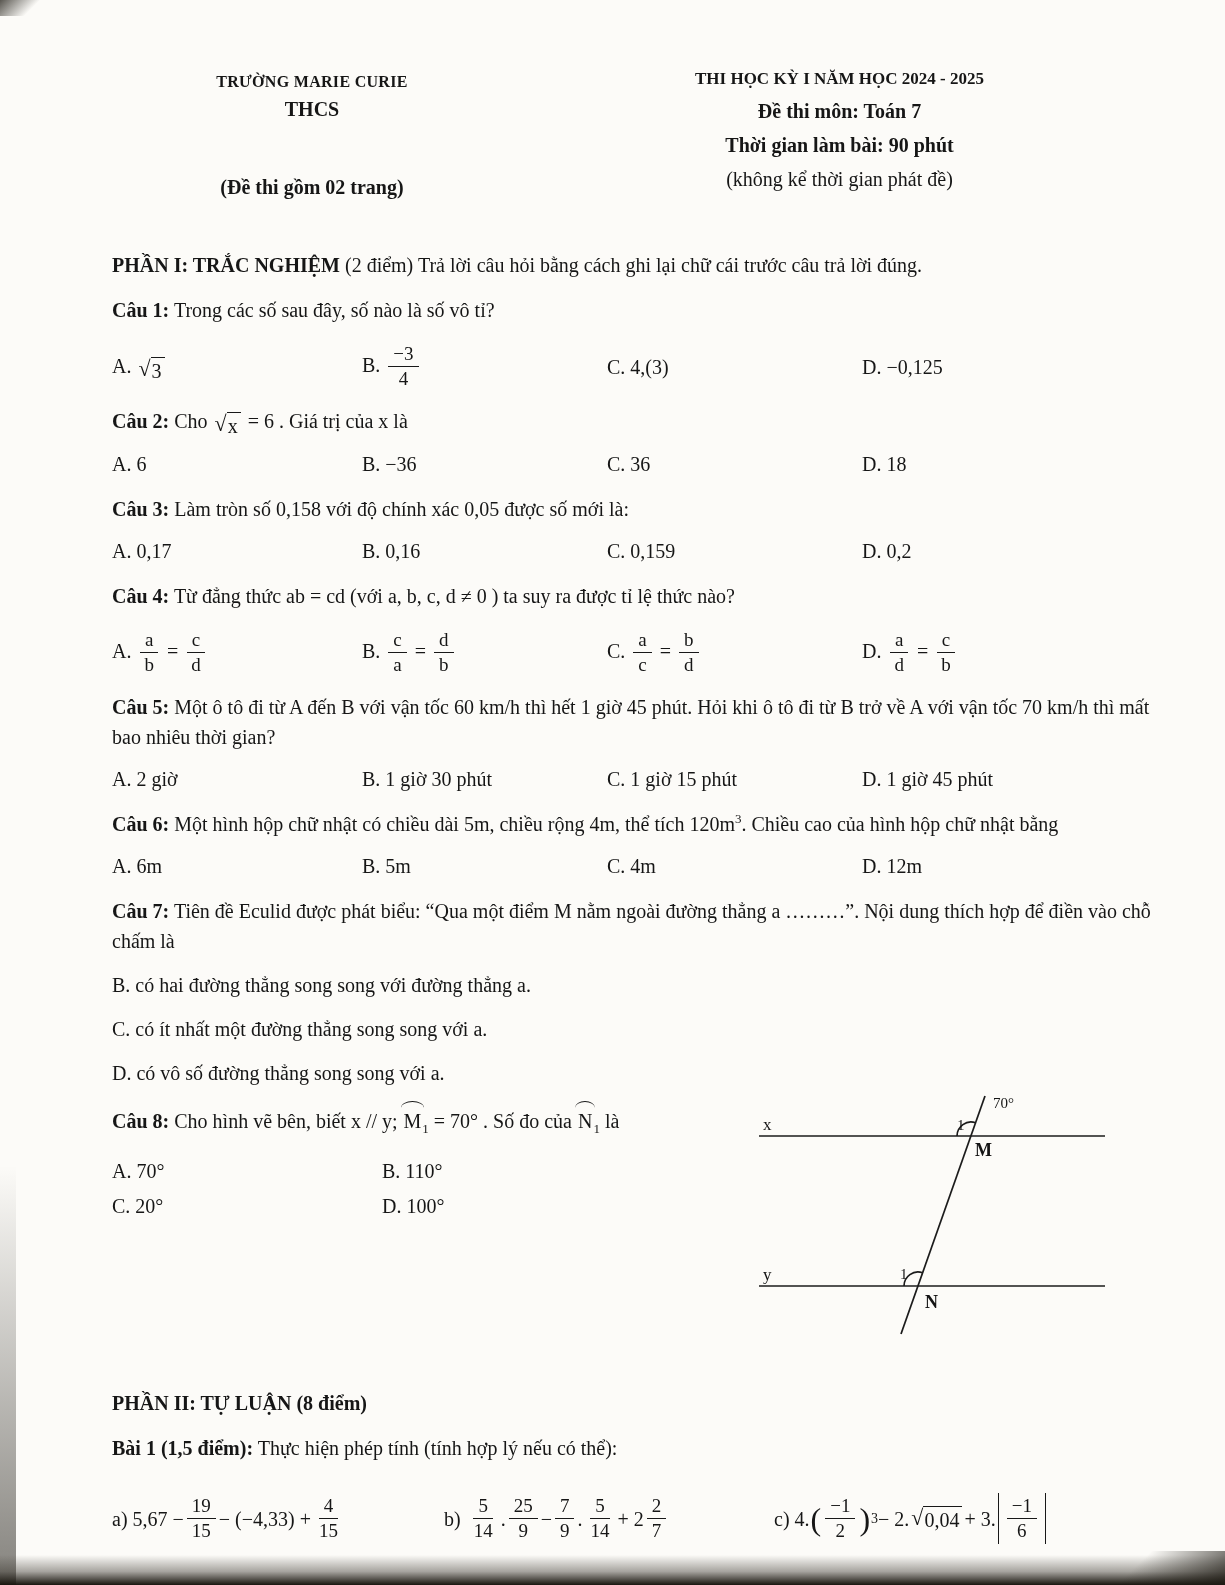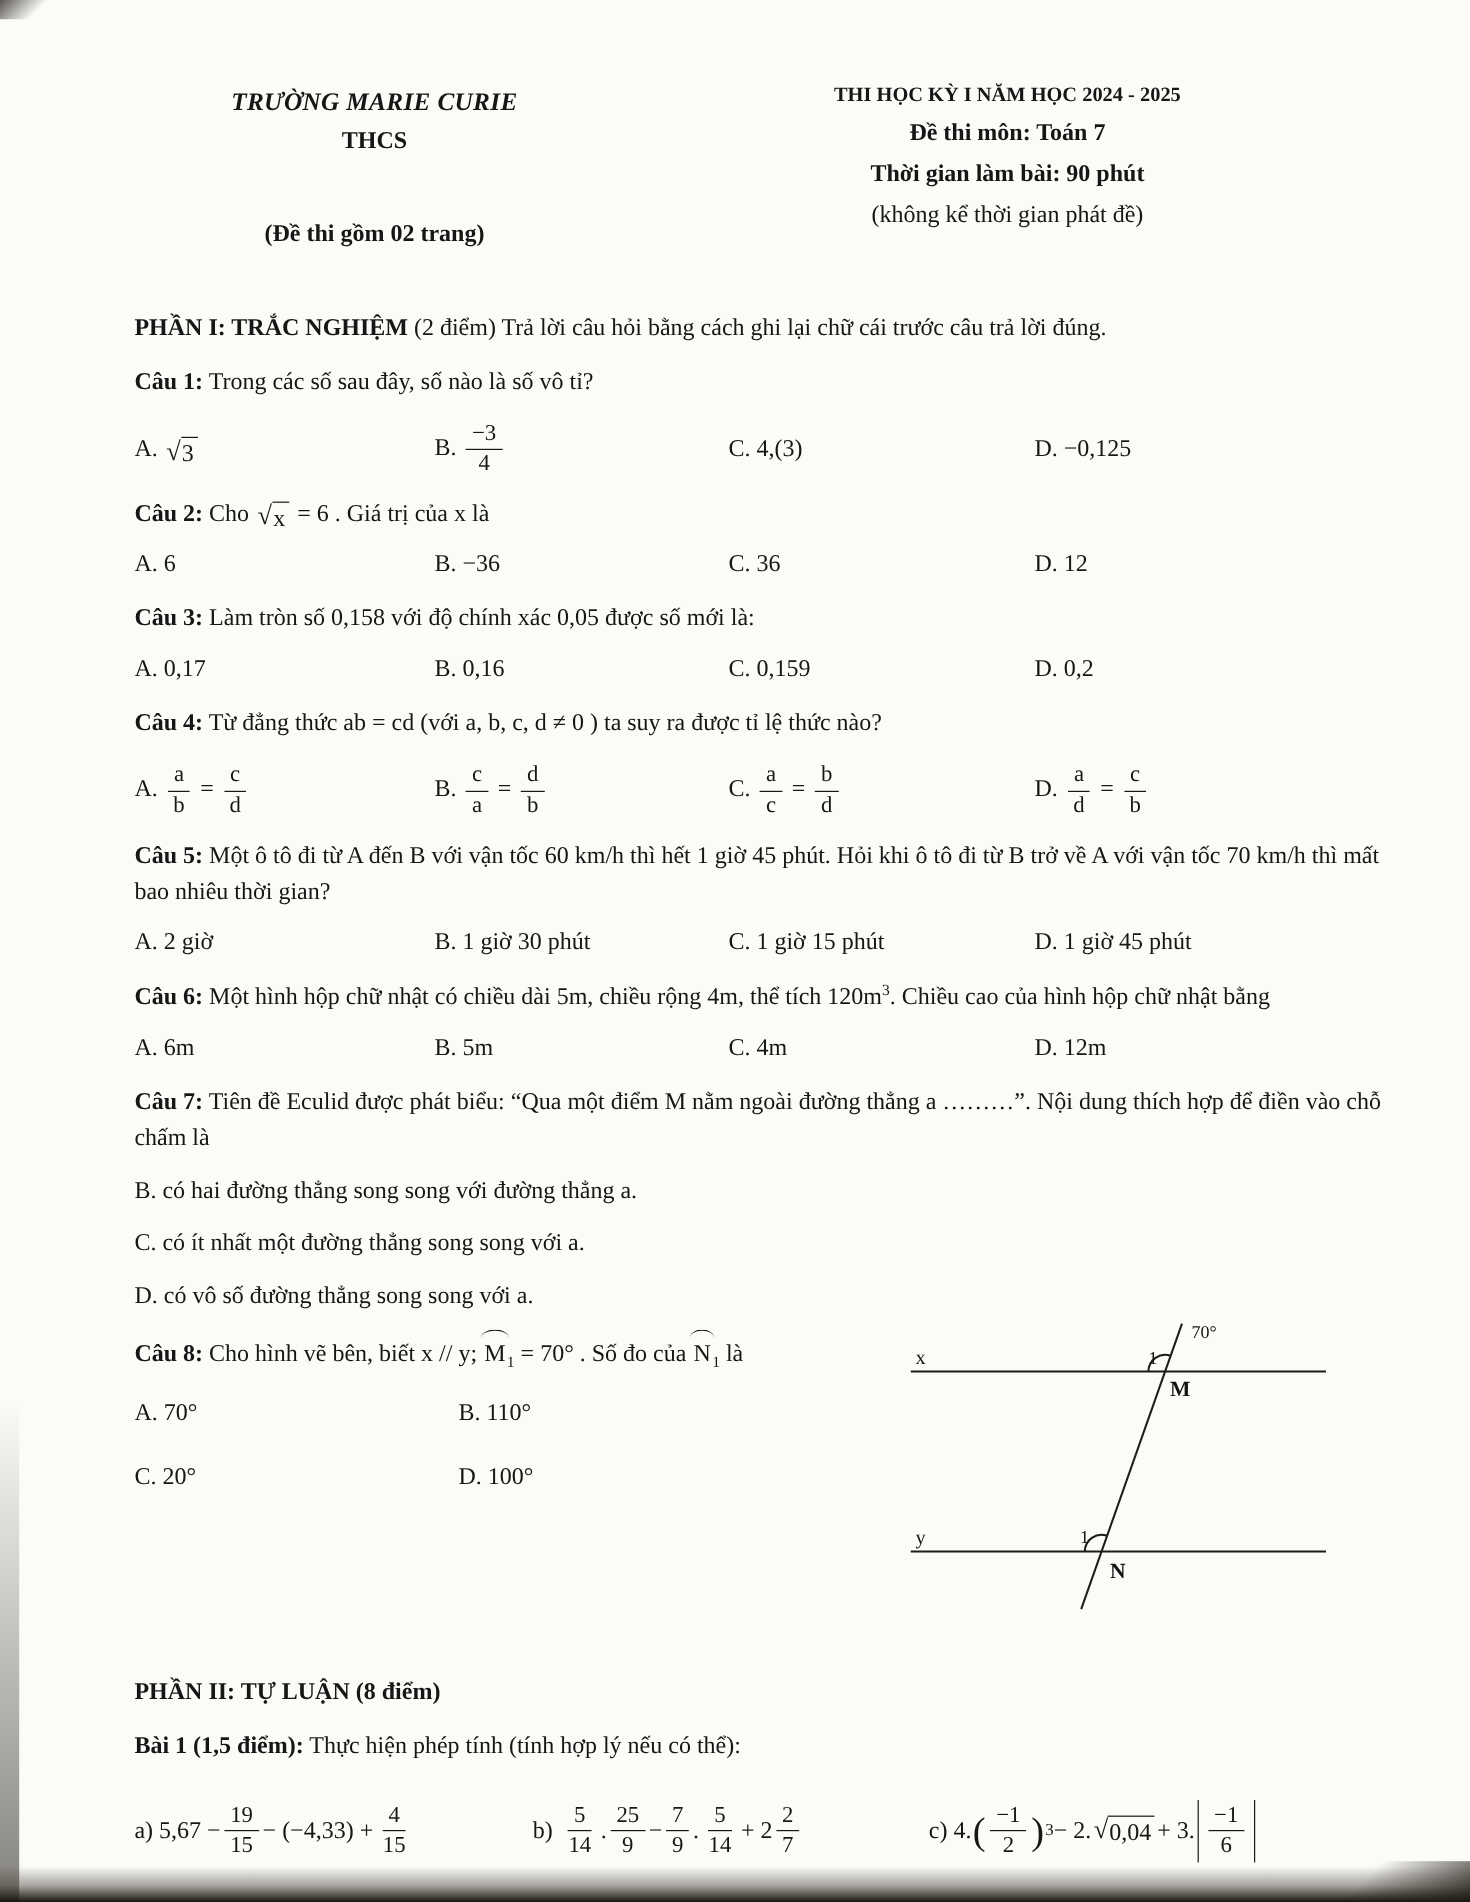--- a/index.html
+++ b/index.html
@@ -27,21 +27,21 @@
   .edge-left{position:absolute;left:0;bottom:0;width:16px;height:420px;
     background:linear-gradient(0deg, rgba(35,32,25,.55), rgba(0,0,0,0));}
   .corner-tl{position:absolute;top:0;left:0;width:46px;height:16px;
     background:linear-gradient(135deg, rgba(48,45,38,.8) 0%, rgba(0,0,0,0) 65%);}
   .corner-br{position:absolute;right:0;bottom:0;width:120px;height:34px;
     background:linear-gradient(315deg, rgba(30,27,20,.8) 0%, rgba(0,0,0,0) 70%);}
 
   
   .header { display:flex; }
   .header-left { width:400px; text-align:center; padding-top:8px; }
-  .header-left .school { font-size:21px; letter-spacing:.3px;font-style:italic; }
+  .header-left .school { font-size:16px; letter-spacing:.3px; }
   .header-left .pages { margin-top:48px; }
   .header-right { flex:1; text-align:center; }
   .header-right .title { font-size:17px; }
   .header-right div { margin-top:4px; }
 
   
   .section-head { margin-top:48px; }
   .q { margin-top:15px; }
   .qlabel { font-weight:bold; }
   .opts4 {
@@ -66,21 +66,21 @@
   sup { font-size:13px; }
   .mathline { display:inline-flex; align-items:center; flex-wrap:nowrap; white-space:nowrap; }
   .bp { font-size:32px; font-weight:400; line-height:0; vertical-align:middle; padding:0 1px; }
   .abs { display:inline-flex; align-items:center; border-left:1.7px solid #181818;
          border-right:1.7px solid #181818; padding:2px 5px; margin:0 2px; }
   .expsup { font-size:14px; vertical-align:14px; }
 
   
   .q8-wrap { position:relative; min-height:252px; margin-top:18px; }
   .q8-left { width:640px; }
-  .q8-opts { display:grid; grid-template-columns:270px 1fr; margin-top:18px; row-gap:24px; width:520px; }
+  .q8-opts { display:grid; grid-template-columns:270px 1fr; margin-top:18px; row-gap:5px; width:520px; }
   .q8-fig { position:absolute; right:58px; top:-16px; }
   .q8-fig line, .q8-fig path { stroke:#1b1b1b; stroke-width:1.7; fill:none; }
   .q8-fig text { font-family:"Liberation Serif","DejaVu Serif",serif; font-size:17px; fill:#141414; }
   .q8-fig text.pt { font-weight:bold; font-size:18px; }
   .q8-fig text.small { font-size:15px; }
 
   
   .part2-head { margin-top:30px; }
   .exprs { display:grid; grid-template-columns:332px 330px 1fr; align-items:center; margin-top:30px; }
 </style>
@@ -137,21 +137,21 @@
     <span class="sqrt">
         <span class="sign">√</span>
         <span class="body">x</span>
       </span>
     <span>= 6 . Giá trị của x là</span>
   </p>
   <div class="opts4">
     <span class="opt">A. 6</span>
     <span class="opt">B. −36</span>
     <span class="opt">C. 36</span>
-    <span class="opt">D. 12</span>
+    <span class="opt">D. 18</span>
   </div>
 
   <p class="q">
     <b class="qlabel">Câu 3:</b>
     <span>Làm tròn số 0,158 với độ chính xác 0,05 được số mới là:</span>
   </p>
   <div class="opts4">
     <span class="opt">A. 0,17</span>
     <span class="opt">B. 0,16</span>
     <span class="opt">C. 0,159</span>

